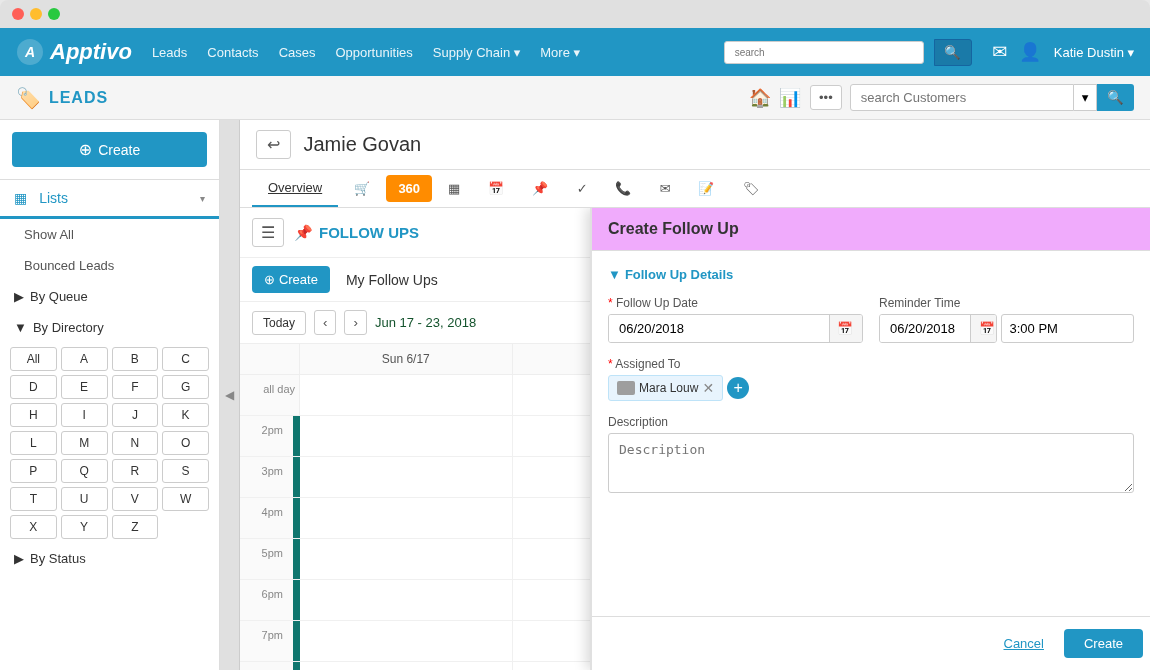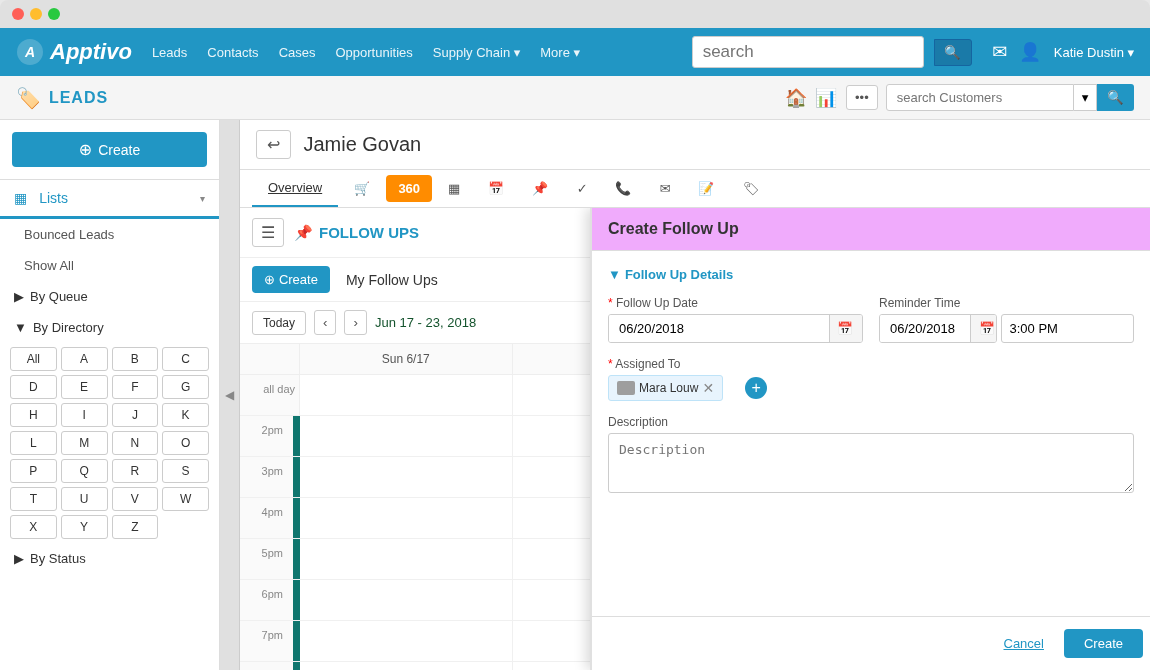--- a/index.html
+++ b/index.html
@@ -12,37 +12,37 @@
     .chrome-yellow { background: #ffbd2e; }
     .chrome-green { background: #28c940; }
 
     
     .top-nav { background: #2196c4; display: flex; align-items: center; padding: 0 16px; height: 48px; gap: 20px; }
     .logo { color: white; font-size: 22px; font-weight: bold; font-style: italic; display: flex; align-items: center; gap: 6px; }
     .logo-icon { width: 28px; height: 28px; }
     .nav-link { color: white; text-decoration: none; font-size: 13px; opacity: 0.9; cursor: pointer; }
     .nav-dropdown { display: flex; align-items: center; gap: 3px; }
     .nav-search { margin-left: auto; display: flex; align-items: center; gap: 10px; }
-    .nav-search input { padding: 5px 10px; border-radius: 3px; border: 1px solid #ccc; font-size: 17px; width: 232px; outline: none; }
+    .nav-search input { padding: 5px 10px; border-radius: 3px; border: 1px solid #ccc; font-size: 10px; width: 200px; outline: none; }
     .nav-search-btn { background: #1a7aa8; border: 1px solid #1565a0; color: white; padding: 5px 10px; border-radius: 0 3px 3px 0; cursor: pointer; }
     .nav-icons { display: flex; align-items: center; gap: 12px; color: white; }
     .nav-user { color: white; font-size: 13px; cursor: pointer; display: flex; align-items: center; gap: 4px; }
     .nav-icon-btn { color: white; cursor: pointer; font-size: 18px; }
 
     
     .sub-nav { background: #f5f5f5; border-bottom: 1px solid #ddd; display: flex; align-items: center; padding: 0 16px; height: 44px; gap: 10px; }
     .sub-nav-left { display: flex; align-items: center; gap: 8px; }
     .leads-icon { color: #e67e22; font-size: 20px; }
     .leads-title { color: #2196c4; font-weight: bold; font-size: 16px; letter-spacing: 1px; }
     .sub-nav-right { margin-left: auto; display: flex; align-items: center; gap: 8px; }
     .sub-nav-home { color: #888; font-size: 18px; cursor: pointer; }
     .sub-nav-chart { color: #888; font-size: 18px; cursor: pointer; }
     .sub-nav-dots { background: white; border: 1px solid #ccc; border-radius: 3px; padding: 4px 8px; cursor: pointer; color: #555; display: flex; gap: 3px; align-items: center; }
     .sub-nav-search { display: flex; align-items: center; }
-    .sub-nav-search input { padding: 5px 10px; border: 1px solid #ccc; font-size: 13px; width: 188px; outline: none; border-radius: 3px 0 0 3px; }
+    .sub-nav-search input { padding: 5px 10px; border: 1px solid #ccc; font-size: 13px; width: 224px; outline: none; border-radius: 3px 0 0 3px; }
     .sub-nav-search-dropdown { background: white; border: 1px solid #ccc; border-left: none; padding: 5px 8px; cursor: pointer; border-radius: 0; }
     .sub-nav-search-btn { background: #2196c4; color: white; border: none; padding: 6px 10px; cursor: pointer; border-radius: 0 3px 3px 0; }
 
     
     .main-layout { display: flex; height: calc(670px - 48px - 44px - 28px); }
 
     
     .sidebar { width: 220px; background: white; border-right: 1px solid #ddd; display: flex; flex-direction: column; overflow-y: auto; }
     .create-btn { margin: 12px; background: #2196c4; color: white; border: none; border-radius: 4px; padding: 8px 16px; cursor: pointer; font-size: 14px; display: flex; align-items: center; gap: 6px; justify-content: center; }
     .create-btn .plus-circle { font-size: 16px; }
@@ -111,21 +111,21 @@
     .overlay-body { padding: 16px; flex: 1; overflow-y: auto; }
     .section-title { color: #2196c4; font-size: 13px; font-weight: 600; margin-bottom: 14px; display: flex; align-items: center; gap: 4px; }
     .section-toggle { cursor: pointer; }
     .form-row { display: flex; gap: 16px; margin-bottom: 14px; }
     .form-group { flex: 1; }
     .form-label { font-size: 12px; color: #555; margin-bottom: 4px; }
     .form-label.required::before { content: '* '; color: red; }
     .form-input-with-icon { display: flex; align-items: center; border: 1px solid #ccc; border-radius: 3px; overflow: hidden; }
     .form-input-with-icon input { flex: 1; padding: 6px 10px; border: none; font-size: 13px; outline: none; }
     .form-input-with-icon .cal-icon { background: #f5f5f5; border-left: 1px solid #ccc; padding: 6px 8px; cursor: pointer; color: #555; }
-    .assignee-row { display: flex; align-items: center; gap: 22px; }
+    .assignee-row { display: flex; align-items: center; gap: 4px; }
     .assignee-tag { background: #e8f4fd; border: 1px solid #bee3f8; border-radius: 3px; padding: 4px 8px; display: flex; align-items: center; gap: 4px; font-size: 12px; color: #333; }
     .assignee-icon { width: 18px; height: 14px; background: #9e9e9e; border-radius: 2px; display: inline-block; }
     .assignee-x { cursor: pointer; color: #888; font-size: 14px; }
     .assignee-add { background: #2196c4; color: white; border: none; border-radius: 50%; width: 22px; height: 22px; cursor: pointer; font-size: 16px; display: flex; align-items: center; justify-content: center; }
     .form-textarea { width: 100%; padding: 8px 10px; border: 1px solid #ccc; border-radius: 3px; font-size: 13px; outline: none; min-height: 60px; resize: vertical; color: #aaa; }
     .overlay-footer { padding: 12px 7px; border-top: 1px solid #ddd; display: flex; justify-content: flex-end; gap: 10px; }
     .cancel-link { color: #2196c4; text-decoration: underline; cursor: pointer; background: none; border: none; font-size: 13px; padding: 6px 10px; }
     .create-action-btn { background: #2196c4; color: white; border: none; border-radius: 4px; padding: 7px 20px; cursor: pointer; font-size: 13px; font-weight: 500; }
     .time-input { padding: 6px 10px; border: 1px solid #ccc; border-radius: 0 3px 3px 0; font-size: 13px; outline: none; flex: 1; }
   </style>
@@ -191,22 +191,22 @@
     </button>
 
     <div class="sidebar-lists">
       <div class="sidebar-lists-header">
         <div>
           <span class="list-icon">▦</span>
           <span>Lists</span>
         </div>
         <span class="collapse-arrow">▾</span>
       </div>
+      <div class="sidebar-item">Show All</div>
       <div class="sidebar-item">Bounced Leads</div>
-      <div class="sidebar-item">Show All</div>
     </div>
 
     <div class="sidebar-group">
       <span>▶</span>
       <span>By Queue</span>
     </div>
 
     <div class="sidebar-group">
       <span>▼</span>
       <span>By Directory</span>

